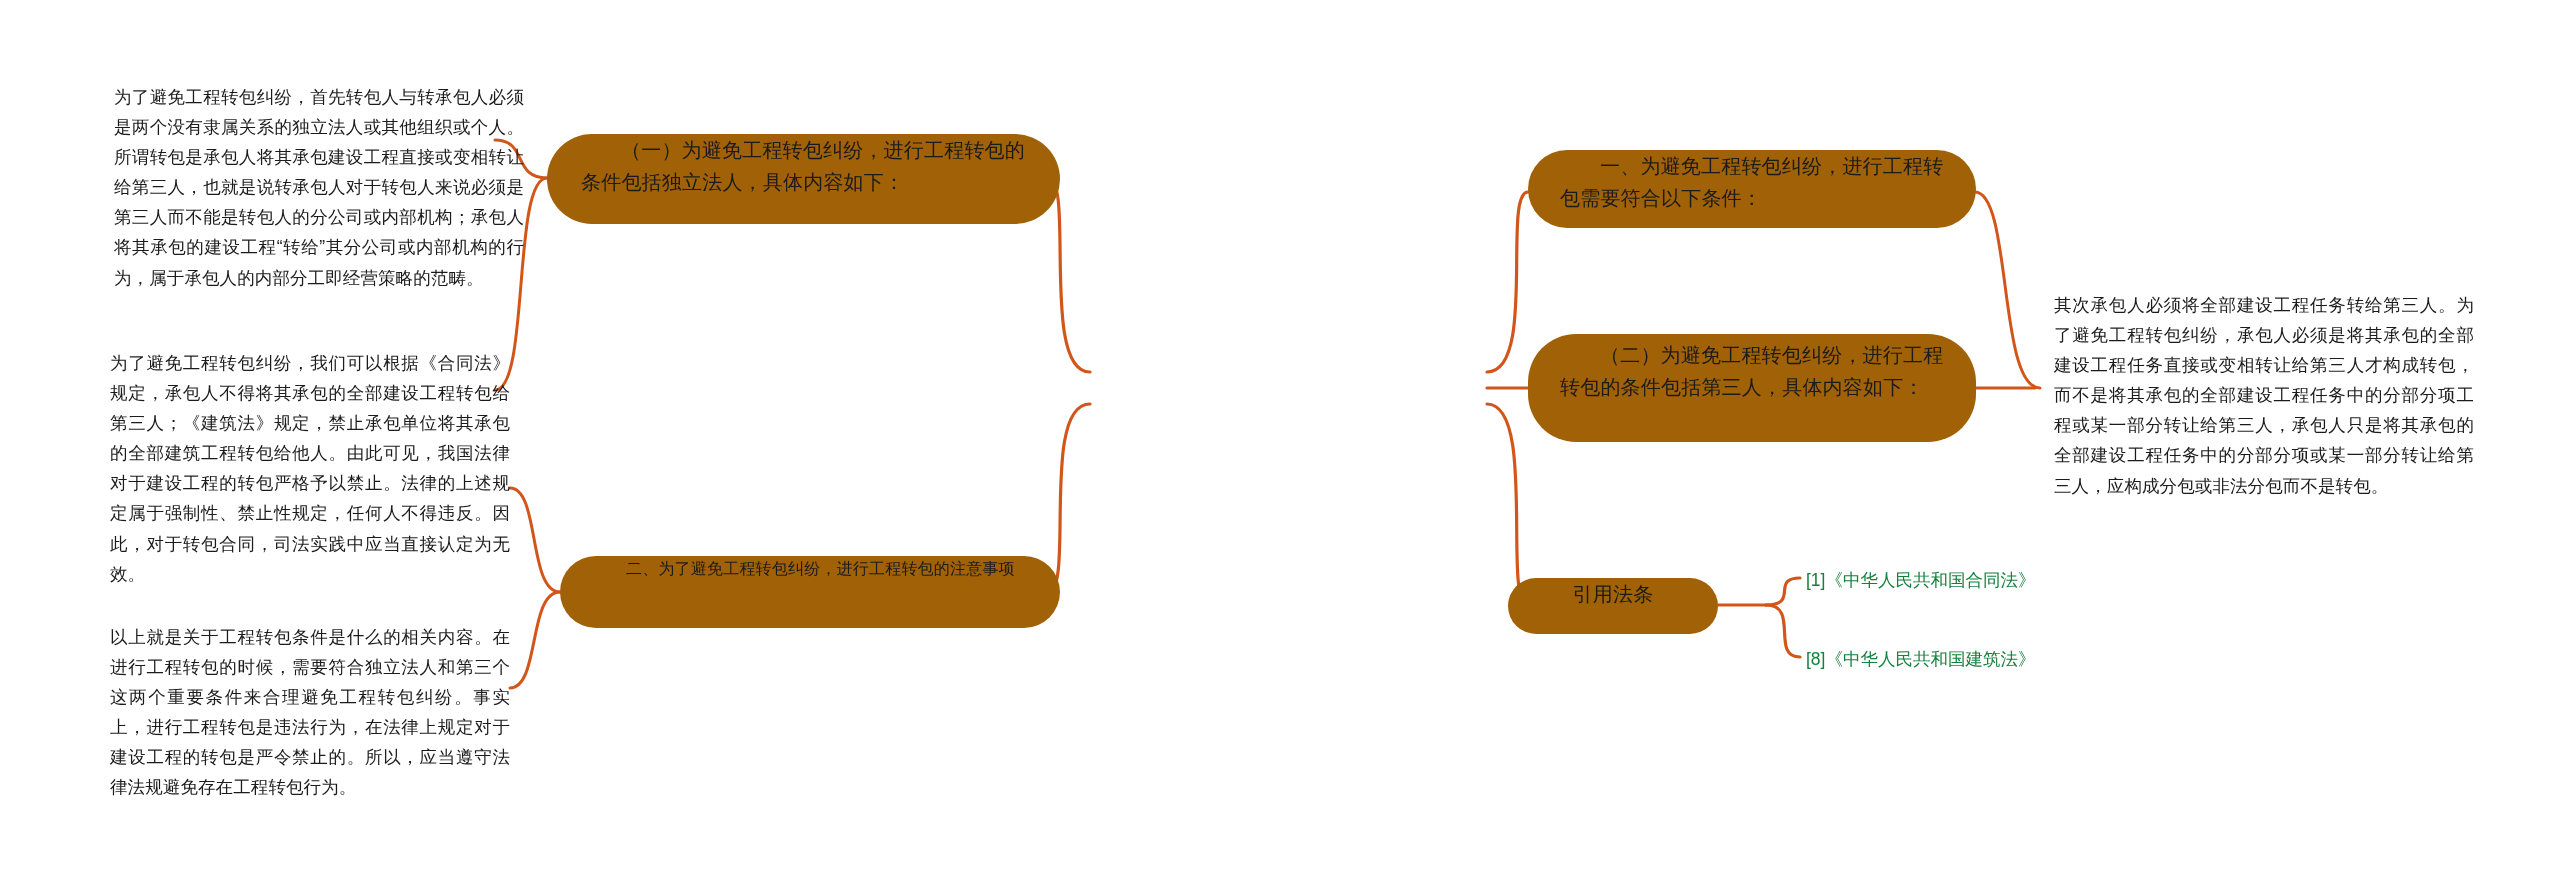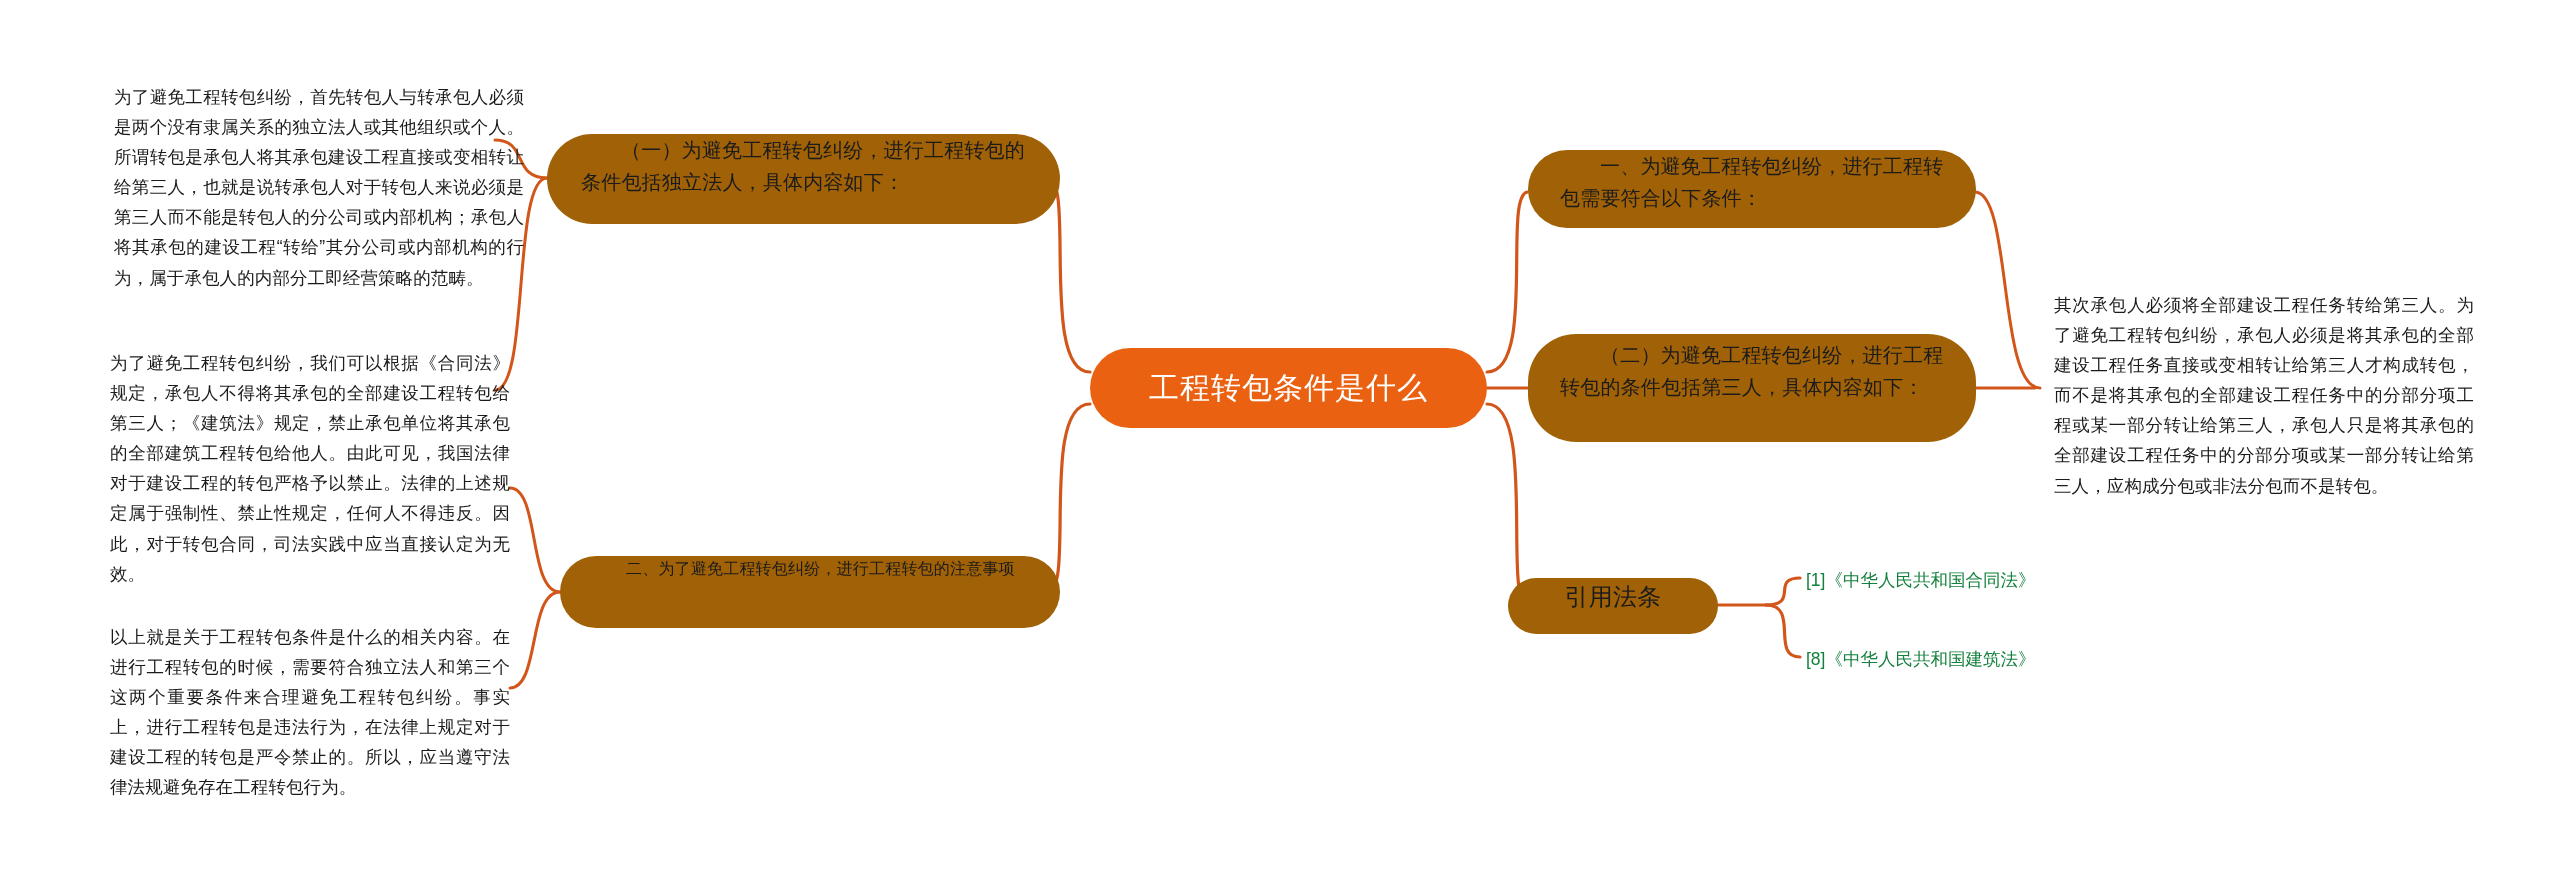--- a/index.html
+++ b/index.html
@@ -109,41 +109,38 @@
 
       <path d="M547 178 C 512 178, 528 140, 495 140" stroke-width="3"></path>
 
       <path d="M547 178 C 512 178, 530 390, 495 390" stroke-width="3"></path>
 
       <path d="M560 592 C 528 592, 540 488, 510 488" stroke-width="3"></path>
       <path d="M560 592 C 528 592, 540 688, 510 688" stroke-width="3"></path>
     </g>
   </svg>
 
-  <div class="center-node" style="left:1090px; top:348px; width:397px; height:80px;">
-    <span>工程转包条件是什么</span>
-  </div>
 
   <div class="node" style="left:547px; top:134px; width:513px; height:90px; padding:0 34px; font-size:20px;">
     <span class="txt">（一）为避免工程转包纠纷，进行工程转包的条件包括独立法人，具体内容如下：</span>
   </div>
 
   <div class="node" style="left:560px; top:556px; width:500px; height:72px; padding:0 34px; font-size:16px;">
     <span class="txt">二、为了避免工程转包纠纷，进行工程转包的注意事项</span>
   </div>
 
   <div class="node" style="left:1528px; top:150px; width:448px; height:78px; padding:0 32px; font-size:20px;">
     <span class="txt noindent">一、为避免工程转包纠纷，进行工程转包需要符合以下条件：</span>
   </div>
 
   <div class="node" style="left:1528px; top:334px; width:448px; height:108px; padding:5px 32px; font-size:20px;">
     <span class="txt">（二）为避免工程转包纠纷，进行工程转包的条件包括第三人，具体内容如下：</span>
   </div>
 
-  <div class="node noindent" style="left:1508px; top:578px; width:210px; height:56px; padding:0 32px; font-size:24px; justify-content:center;">
+  <div class="node noindent" style="left:1508px; top:578px; width:210px; height:56px; padding:0 32px; font-size:20px; justify-content:center;">
     <span class="txt noindent" style="text-align:center;">引用法条</span>
   </div>
 
   <div class="leaf" style="left:1806px; top:566px;">[1]《中华人民共和国合同法》</div>
 
   <div class="leaf" style="left:1806px; top:645px;">[8]《中华人民共和国建筑法》</div>
 
   <div class="para" style="left:90px; top:82px; width:410px;margin-left:24px;">为了避免工程转包纠纷，首先转包人与转承包人必须是两个没有隶属关系的独立法人或其他组织或个人。所谓转包是承包人将其承包建设工程直接或变相转让给第三人，也就是说转承包人对于转包人来说必须是第三人而不能是转包人的分公司或内部机构；承包人将其承包的建设工程“转给”其分公司或内部机构的行为，属于承包人的内部分工即经营策略的范畴。</div>
 
   <div class="para" style="left:110px; top:348px; width:400px;">为了避免工程转包纠纷，我们可以根据《合同法》规定，承包人不得将其承包的全部建设工程转包给第三人；《建筑法》规定，禁止承包单位将其承包的全部建筑工程转包给他人。由此可见，我国法律对于建设工程的转包严格予以禁止。法律的上述规定属于强制性、禁止性规定，任何人不得违反。因此，对于转包合同，司法实践中应当直接认定为无效。</div>

